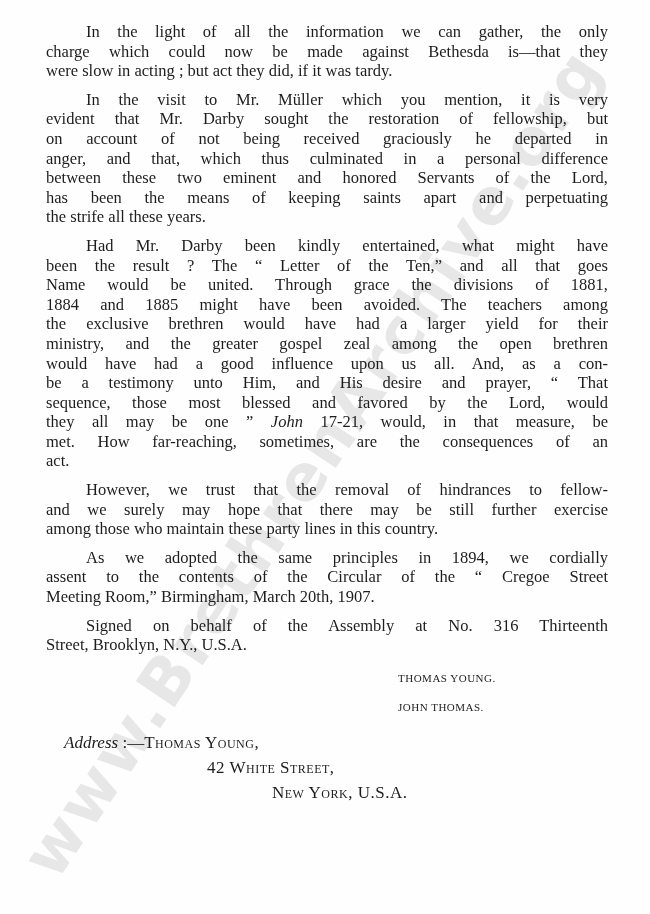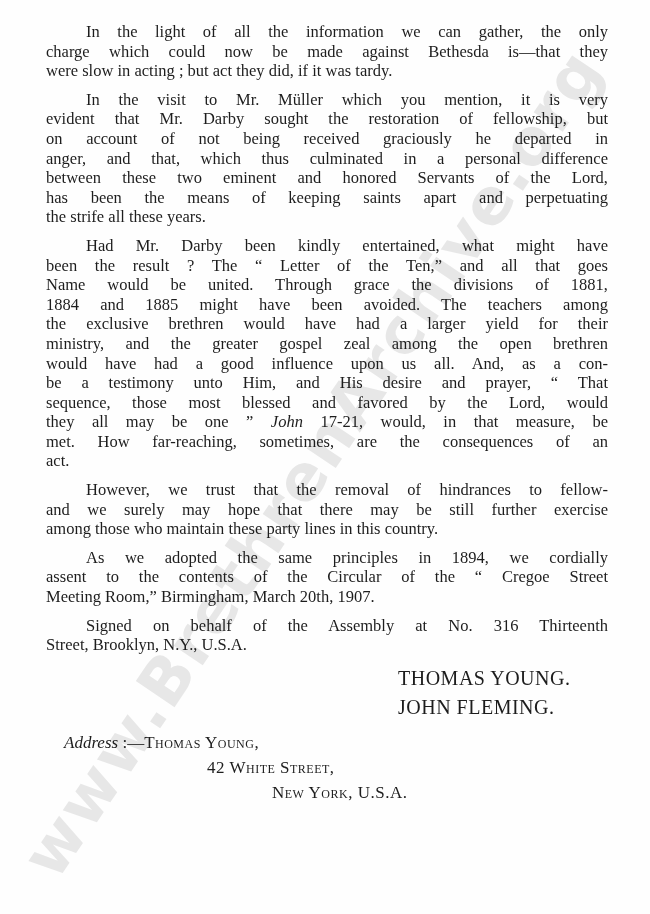--- a/index.html
+++ b/index.html
@@ -32,21 +32,21 @@
     font-size:16.5px;
     line-height:19.6px;
   }
   .paragraph { margin:0 0 9px 0; }
   .line { text-align:justify; text-align-last:justify; }
   .line.last { text-align-last:left; }
   .line.first { text-indent:40px; }
   .signatures {
     margin-top:2px;
     margin-left:352px;
-    font-size:20px;
+    font-size:11px;
     line-height:29px;
     letter-spacing:0.5px;
   }
   .address { margin-top:8px; font-size:17px; line-height:25px; }
   .address .l1 { padding-left:18px; }
   .address .l2 { padding-left:161px; }
   .address .l3 { padding-left:226px;font-family:Liberation Serif, serif; }
   .italic { font-style:italic; }
   .smallcaps { font-variant:small-caps; letter-spacing:0.5px; }
 </style>
@@ -97,21 +97,21 @@
           <div class="line last">Meeting Room,” Birmingham, March 20th, 1907.</div>
         </div>
         <div class="paragraph">
           <div class="line first">Signed on behalf of the Assembly at No. 316 Thirteenth</div>
           <div class="line last">Street, Brooklyn, N.Y., U.S.A.</div>
         </div>
       </div>
 
     <div class="signatures">
       <div>THOMAS YOUNG.</div>
-      <div>JOHN FLEMING.</div>
+      <div>JOHN THOMAS.</div>
     </div>
 
     <div class="address">
       <div class="l1"><span class="italic">Address</span><span> :—</span><span class="smallcaps">Thomas Young,</span></div>
       <div class="l2 smallcaps">42 White Street,</div>
       <div class="l3 smallcaps">New York, U.S.A.</div>
     </div>
   </div>
 </div>
 

